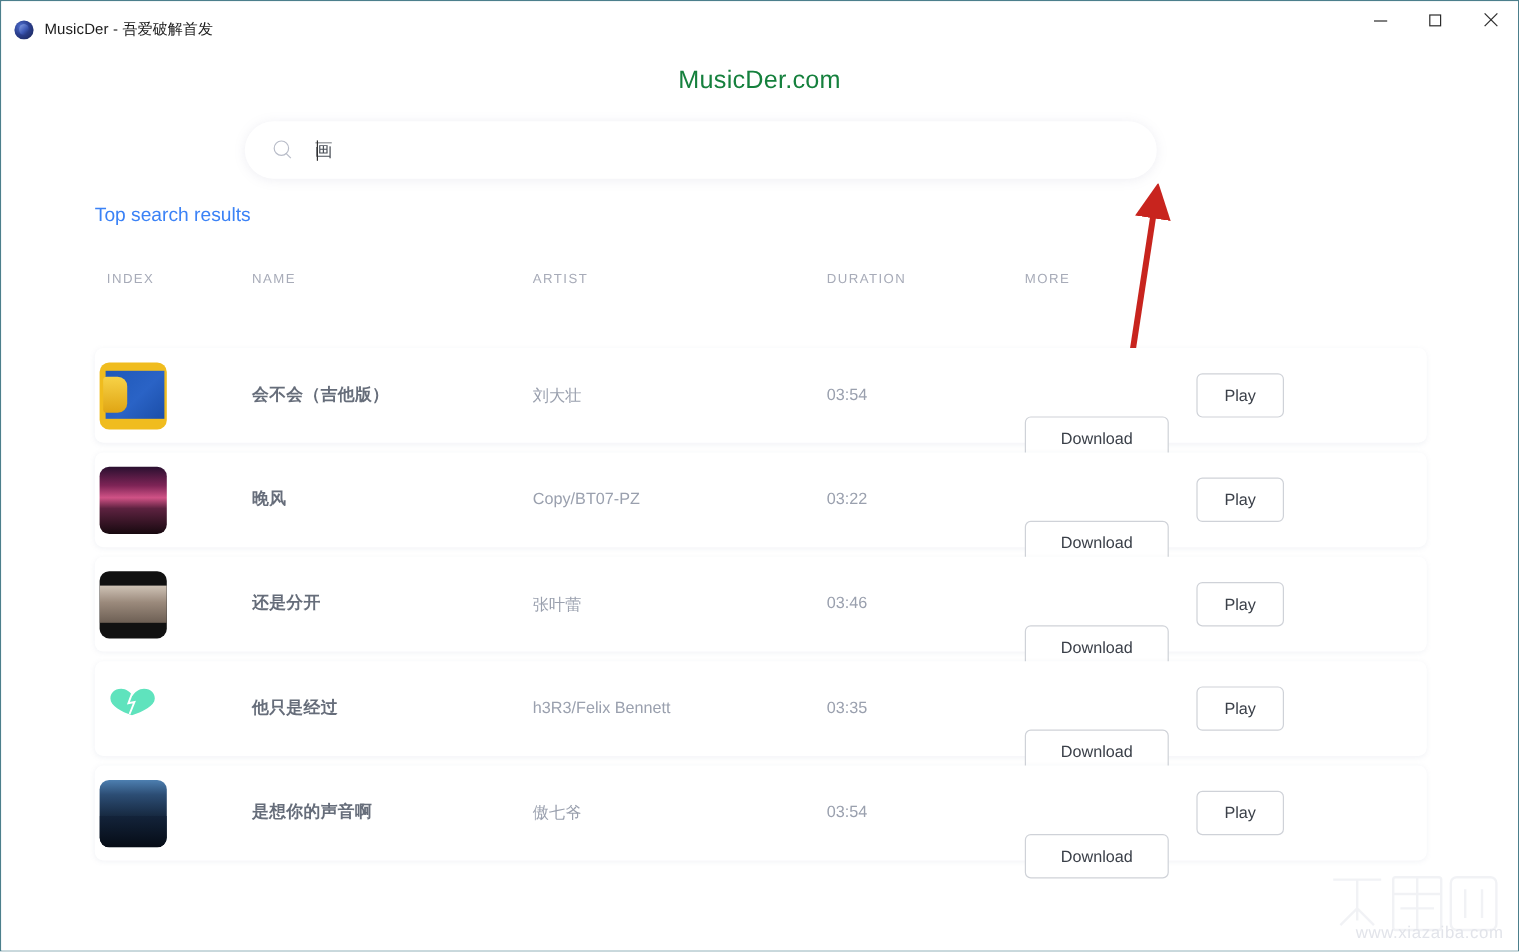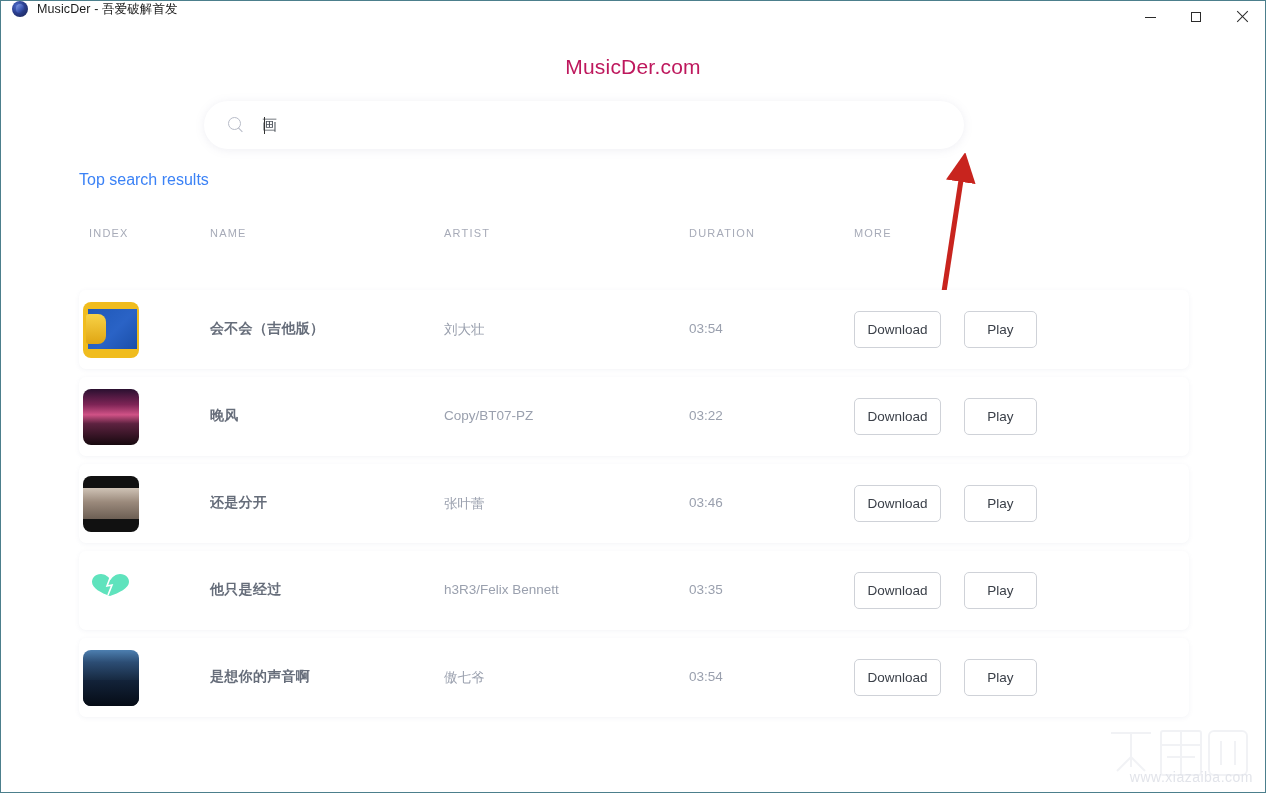--- a/index.html
+++ b/index.html
@@ -26,21 +26,21 @@
     overflow: hidden;
   }
 
   
   #title-bar {
     position: absolute;
     left: 0; top: 0;
     width: 100%; height: 32px;
     background: #ffffff;
     display: flex;
-    align-items: flex-start;
+    align-items: flex-end;
   }
   #app-icon {
     margin-left: 11px;
     width: 16px; height: 16px;
     border-radius: 50%;
     background: radial-gradient(circle at 35% 32%, #4f6fd0 0%, #2b3f8f 45%, #17204d 100%);
     position: relative;
     flex: none;
   }
   #app-icon::after {
@@ -87,21 +87,21 @@
     left: 0; top: 32px;
     width: 100%;
     height: 760px;
     background: #ffffff;
   }
 
   #brand-title {
     text-align: center;
     margin-top: 22px;
     font-size: 21px;
-    color: #be185d;
+    color: #15803d;
     font-weight: 400;
     letter-spacing: .2px;
   }
 
   
   #search-row {
     position: absolute;
     left: 203px; top: 65px;
     width: 860px; height: 55px;
   }
@@ -258,21 +258,21 @@
     height: 37px;
     border: 1px solid #cfd2d8;
     border-radius: 5px;
     background: #ffffff;
     font-size: 13.5px;
     color: #3b4049;
     font-family: "Liberation Sans", sans-serif;
     cursor: pointer;
     padding: 0 10px;
   }
-  .act-download { width: 87px; }
+  .act-download { width: 120px; margin-top: 36px; }
   .act-play     { width: 73px; }
 
   
   .thumb-1 { background: linear-gradient(180deg,#f0bc1e 0%,#f0bc1e 100%); }
   .thumb-1 .inner {
     position: absolute; left: 5px; top: 7px; right: 2px; bottom: 9px;
     background: linear-gradient(135deg,#1f58b8 0%,#2a63c6 55%,#1b4ea8 100%);
   }
   .thumb-1 .blob {
     position: absolute; left: 3px; top: 12px; width: 20px; height: 30px;

